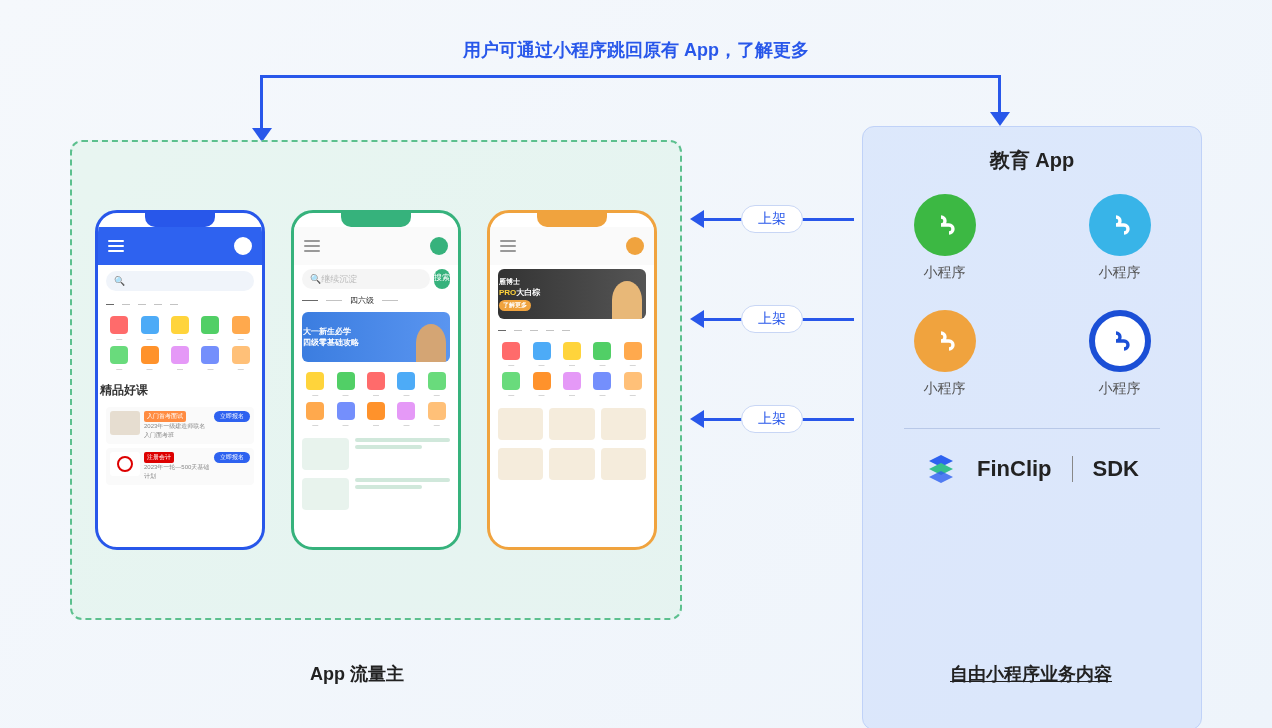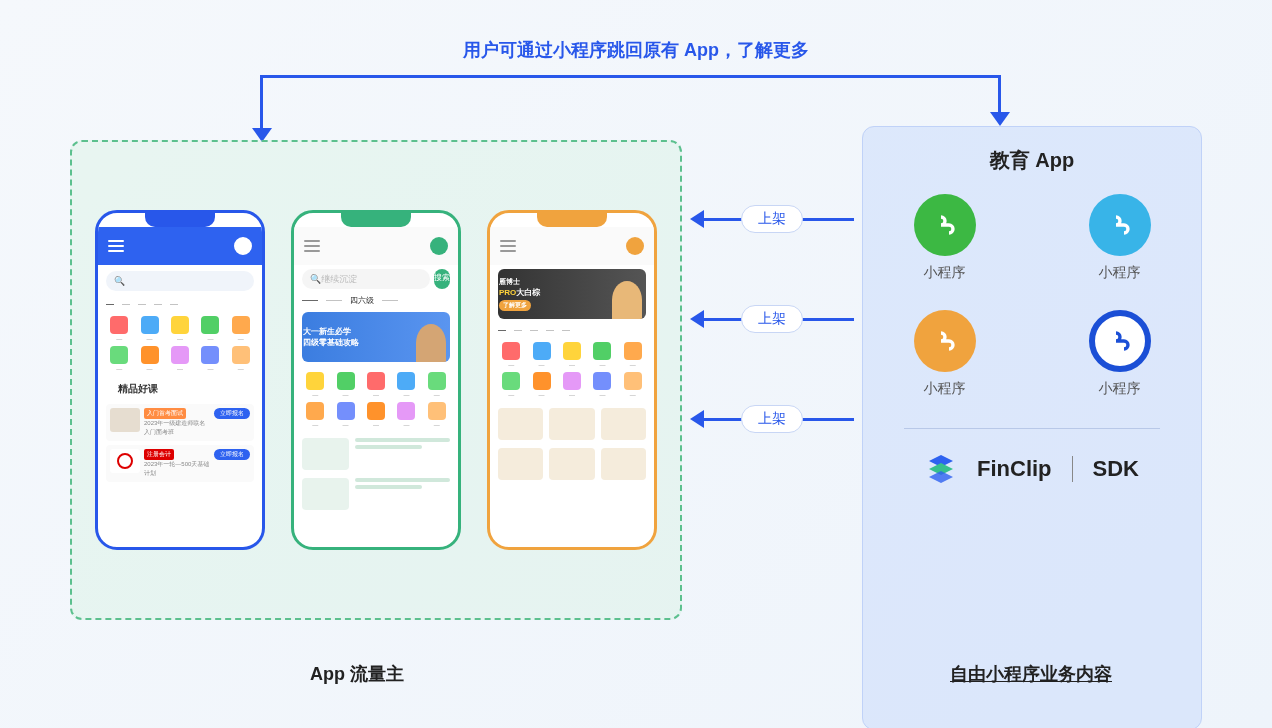--- a/index.html
+++ b/index.html
@@ -189,23 +189,23 @@
 .banner .face {
   position: absolute;
   right: 4px;
   bottom: 0;
   width: 30px; height: 38px;
   background: #d4a574;
   border-radius: 50% 50% 0 0;
 }
 
 .section-title {
-  font-size: 10px;
+  font-size: 12px;
   font-weight: 600;
-  padding: 4px 20px;
+  padding: 4px 2px;
   color: #333;
 }
 
 .card {
   margin: 4px 8px;
   padding: 4px;
   border-radius: 4px;
   background: #fafafa;
   display: flex;
   gap: 4px;

